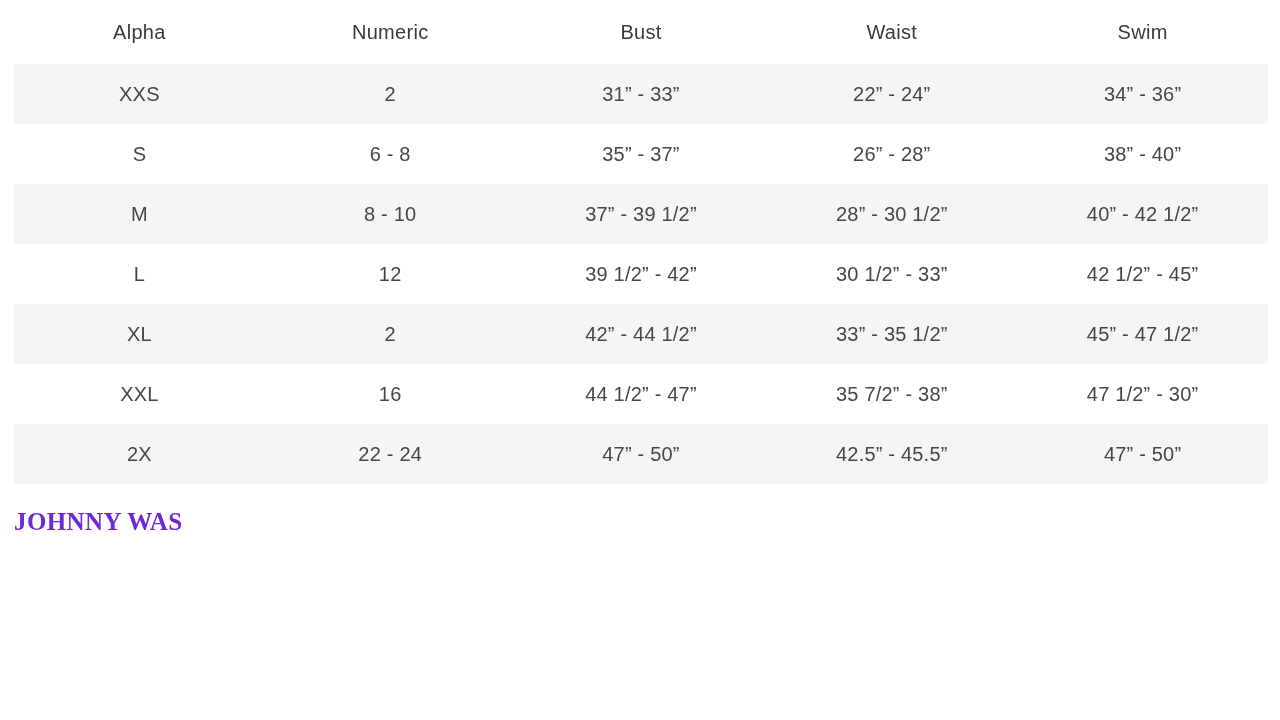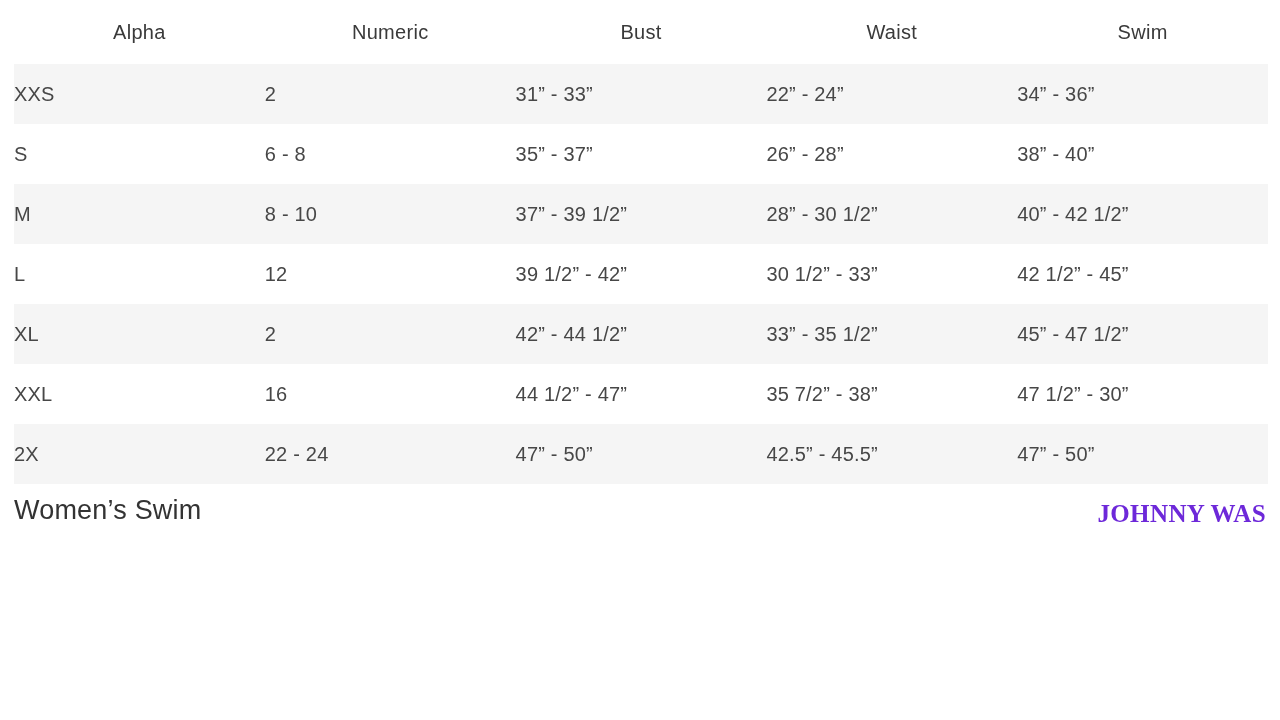--- a/index.html
+++ b/index.html
@@ -3,40 +3,40 @@
 <meta charset="utf-8">
 <style>
   * { margin: 0; padding: 0; box-sizing: border-box; }
   html, body {
     width: 1280px; height: 720px;
     background: #ffffff;
     font-family: "Liberation Sans", sans-serif;
     color: #3d3d3d;
     overflow: hidden;
   }
-  .page { width: 1280px; height: 720px; display: flex; flex-direction: column; }
+  .page { width: 1280px; height: 720px; display: flex; flex-direction: column; gap: 8px; }
   table.size-table {
     border-collapse: collapse;
     table-layout: fixed;
     width: 1254px;
     margin-left: 14px;
   }
   table.size-table th {
     height: 64px;
     font-weight: 400;
     font-size: 20px;
     text-align: center;
     vertical-align: middle;
     color: #3a3a3a;
     letter-spacing: 0.3px;
   }
   table.size-table td {
     height: 60px;
     font-size: 20px;
-    text-align: left;
+    text-align: center;
     vertical-align: middle;
     color: #474747;
     letter-spacing: 0.2px;
   }
   table.size-table tbody tr:nth-child(odd) { background: #f5f5f5; }
   .footer {
     height: 56px;
     display: flex;
     justify-content: space-between;
     align-items: flex-end;
@@ -121,17 +121,16 @@
           <td>2X</td>
           <td>22 - 24</td>
           <td>47” - 50”</td>
           <td>42.5” - 45.5”</td>
           <td>47” - 50”</td>
         </tr>
       </tbody>
   </table>
 
   <div class="footer">
-    <div class="category-label">Women’s Swim</div>
     <div class="brand-logo">JOHNNY WAS</div>
   </div>
 
 </div>
 
 </body></html>

